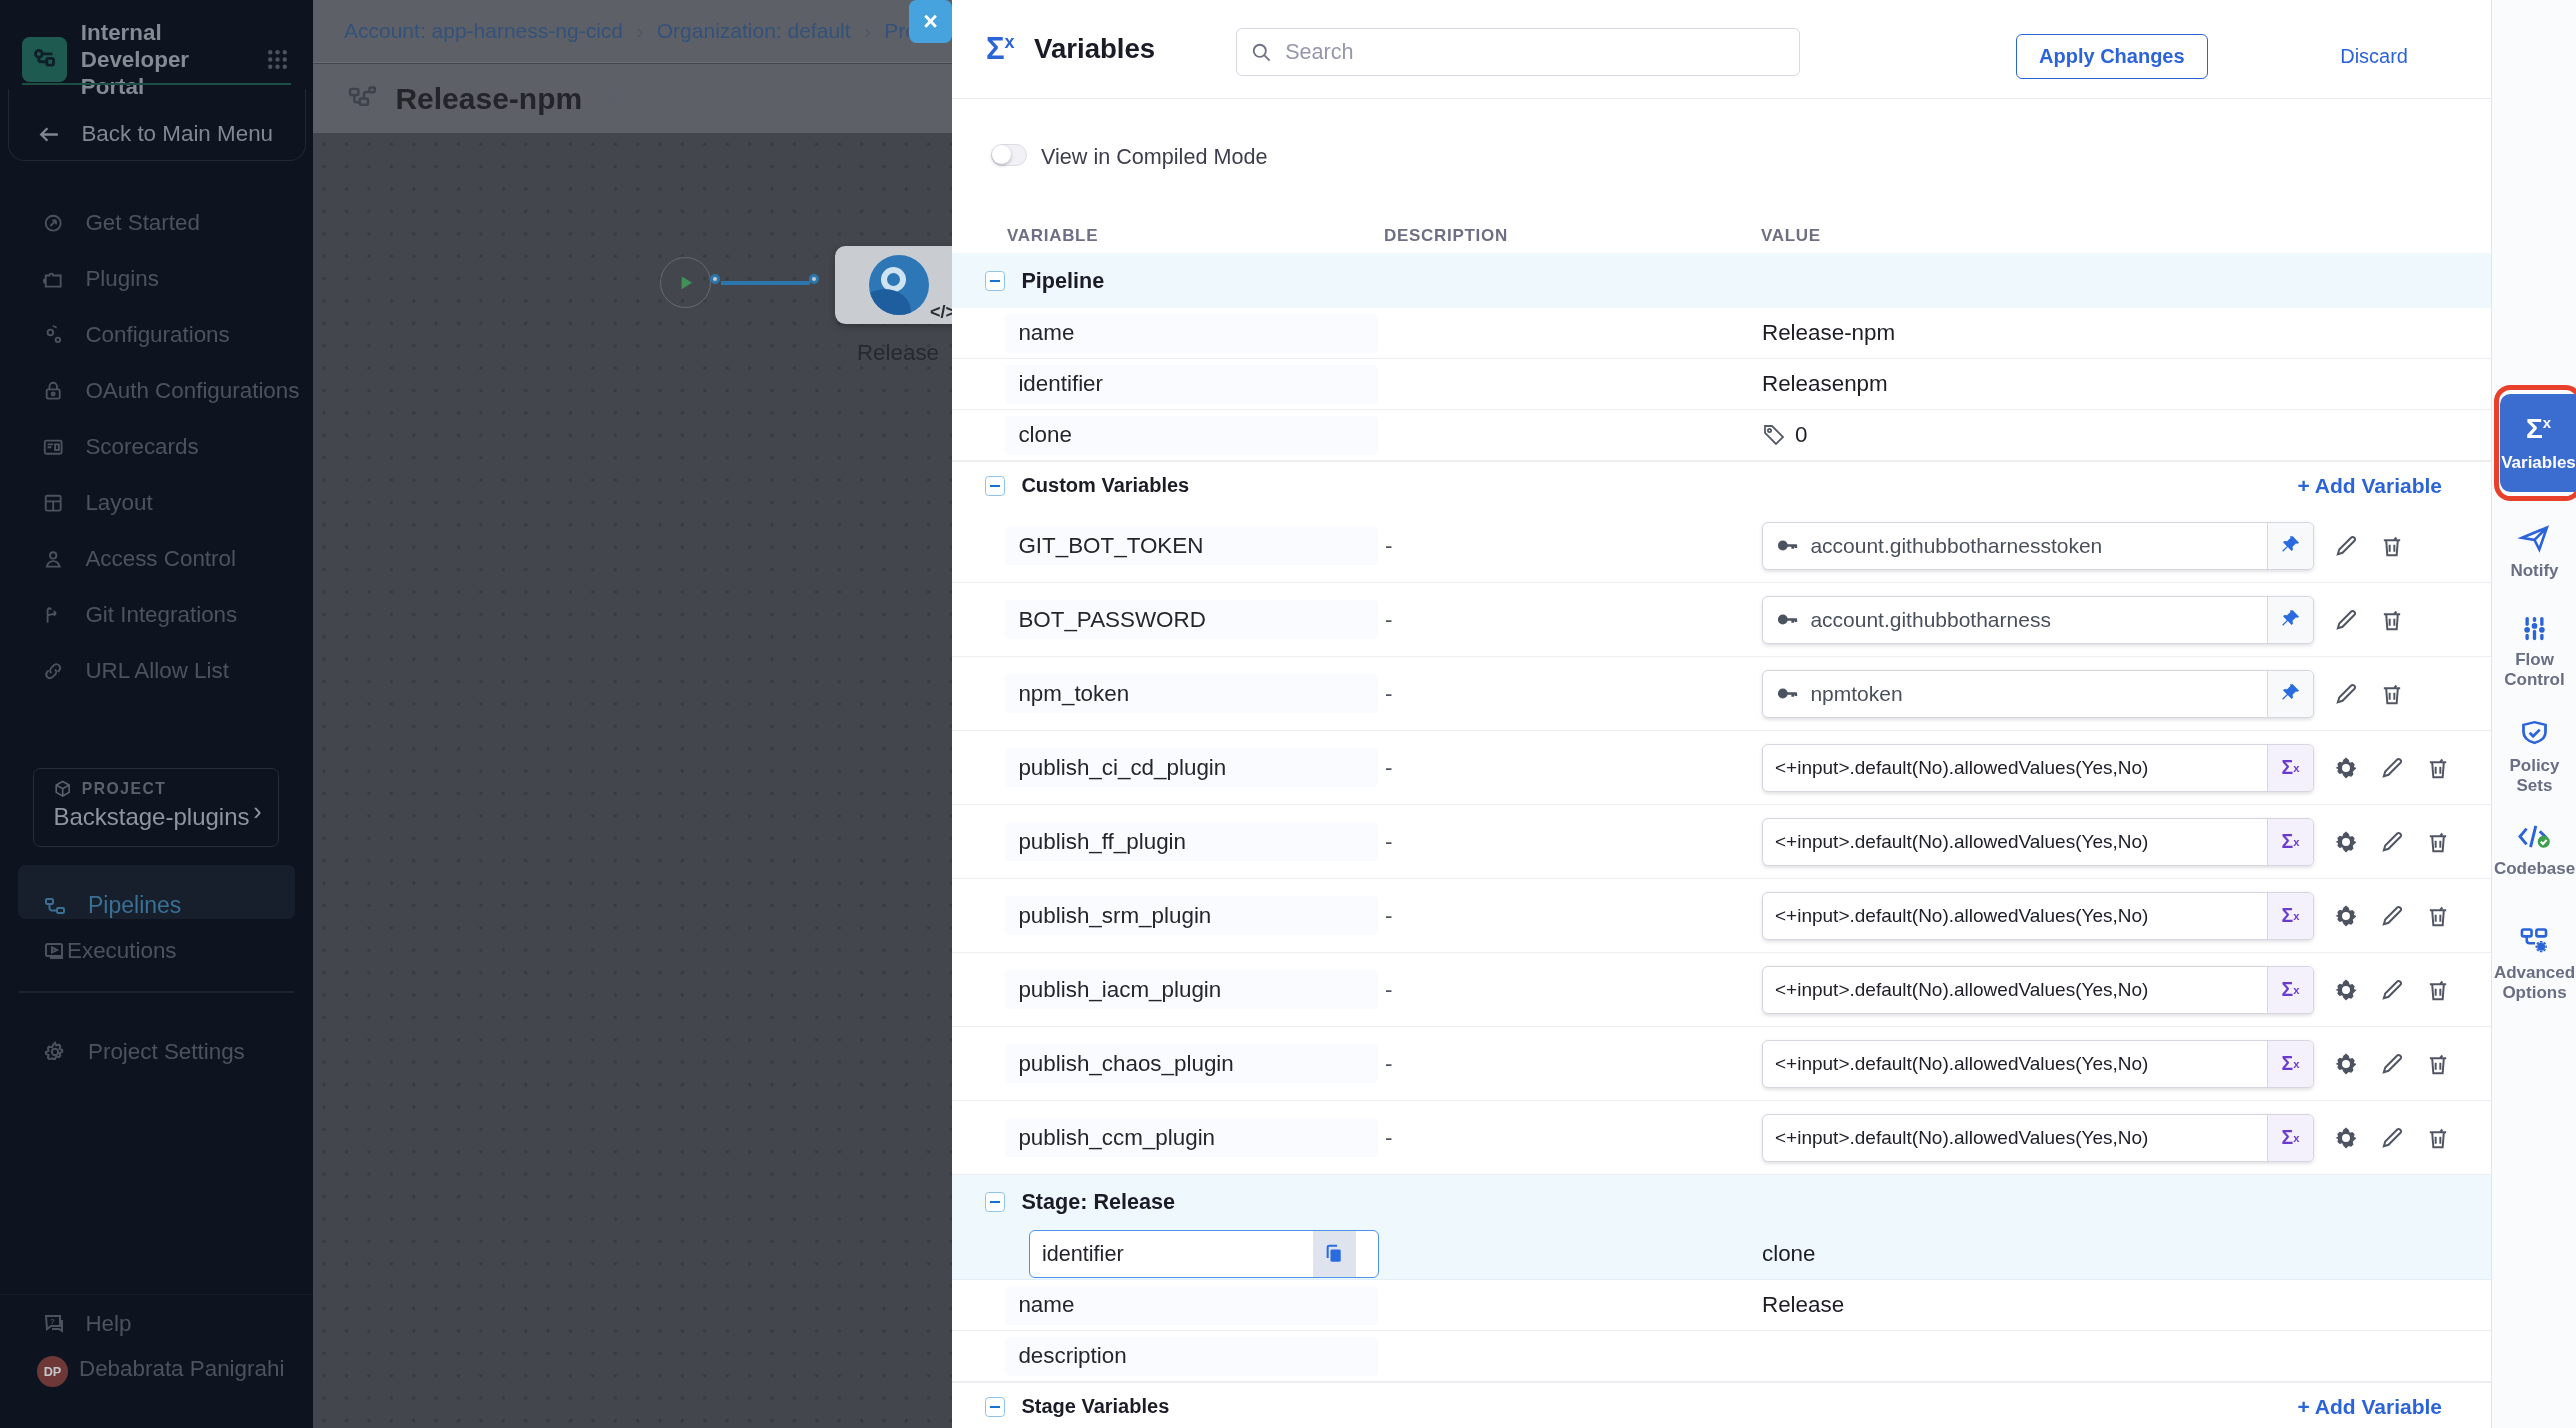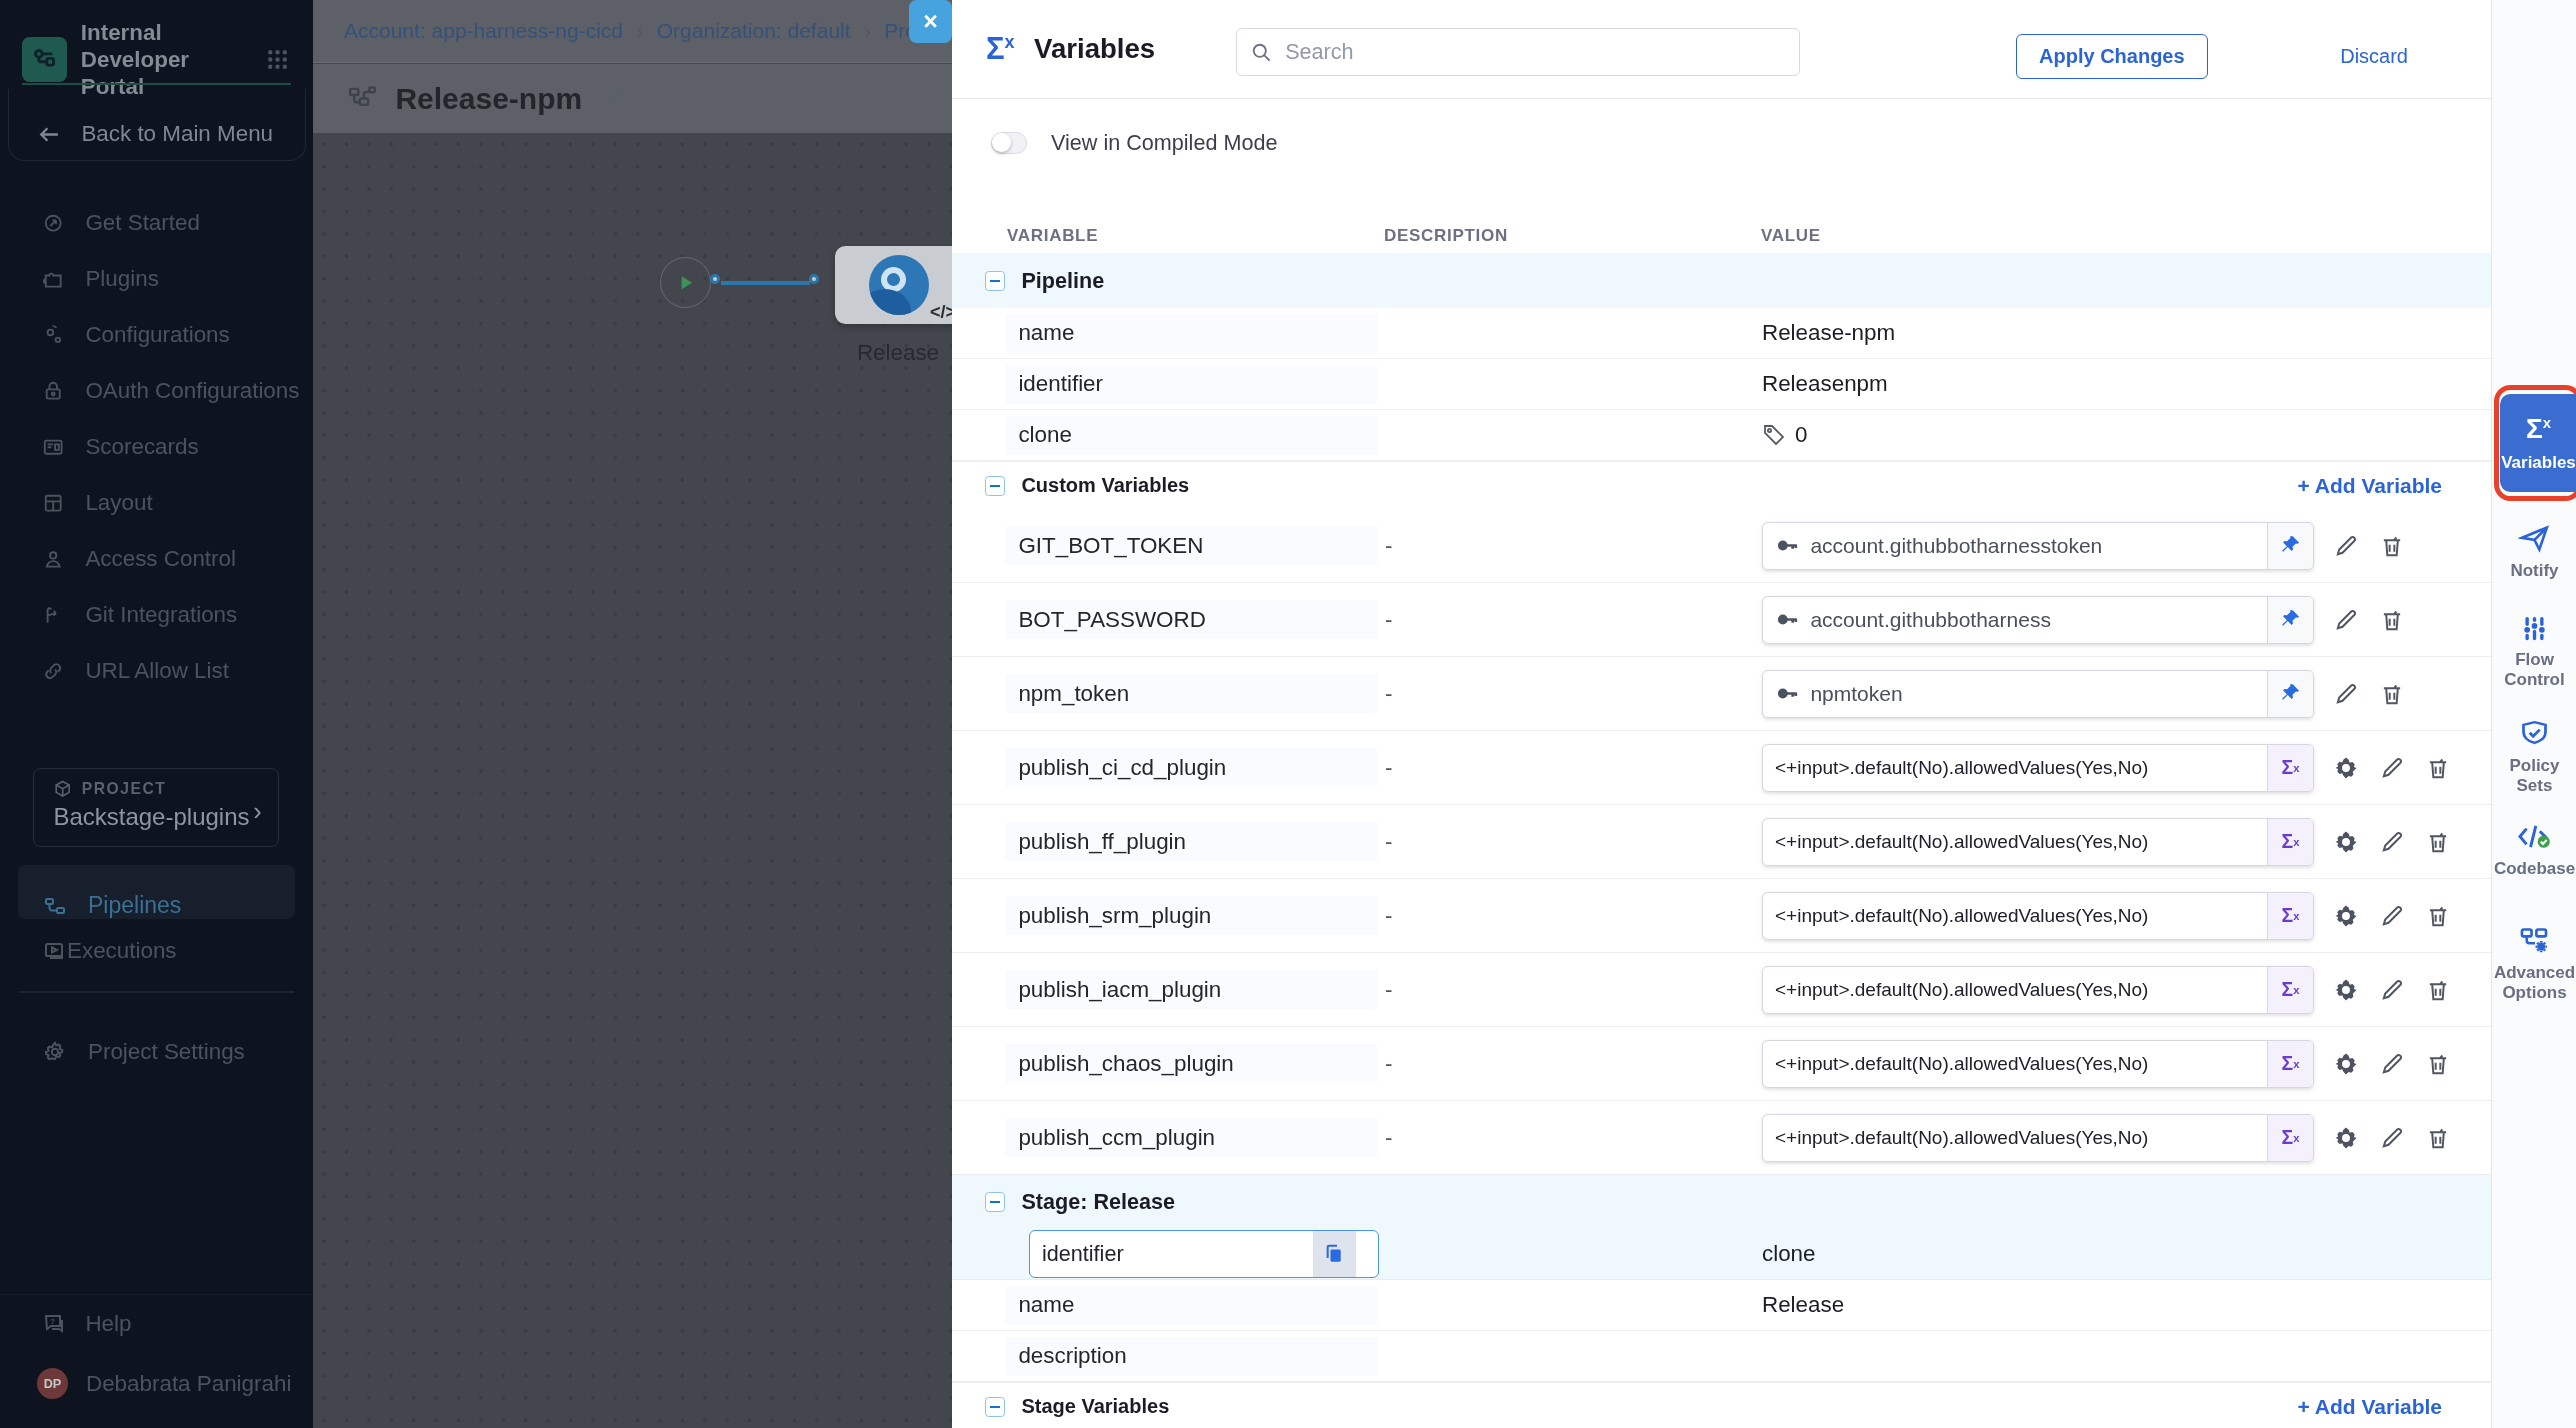--- a/index.html
+++ b/index.html
@@ -22,21 +22,21 @@
   .proj-card{position:absolute;left:33px;top:768px;width:246px;height:79px;border:1.5px solid #262e3a;border-radius:7.5px;padding:10.4px 13.4px 0 19.4px;}
   .proj-lab{display:flex;align-items:center;gap:9px;color:#5a626d;font-size:15.7px;letter-spacing:1.5px;font-weight:bold;}
   .proj-name{margin-top:4.5px;color:#8e96a1;font-size:24px;}
   .proj-chev{position:absolute;right:16.4px;top:28px;color:#8e96a1;font-size:25px;}
   .sb-pipelines{position:absolute;left:18px;top:865px;width:277px;height:54px;background:#161f2b;border-radius:7.5px;display:flex;align-items:flex-end;gap:21px;padding-left:25px;color:#3a7094;font-size:23px;}
   .sb-exec{position:absolute;left:18px;top:924px;width:277px;height:54px;display:flex;align-items:center;padding-left:25px;color:#4b535d;font-size:22.4px;}
   .sb-div2{position:absolute;left:19.4px;right:19.4px;top:991px;height:1.5px;background:#1d2430;}
   .sb-psettings{position:absolute;left:18px;top:1025px;width:277px;height:54px;display:flex;align-items:center;gap:21px;padding-left:25px;color:#4b535d;font-size:22.4px;}
   .sb-foot{position:absolute;left:0;bottom:0;width:313px;height:134px;border-top:1.5px solid #161d28;}
   .sb-help{position:absolute;left:42px;top:16.4px;display:flex;align-items:center;gap:19.4px;color:#4b535d;font-size:22.4px;}
-  .sb-user{position:absolute;left:37px;top:73px;display:flex;align-items:center;gap:18px;}
+  .sb-user{position:absolute;left:37px;top:61px;display:flex;align-items:flex-start;gap:11px;}
   .avatar{width:31px;height:31px;border-radius:50%;background:#6e3838;color:#c4c7cb;font-size:12.7px;font-weight:bold;display:flex;align-items:center;justify-content:center;}
   .sb-user span{color:#4b535d;font-size:22.4px;}
 
   
   .studio{position:absolute;left:313px;top:0;right:0;height:1428px;background:#43464c;z-index:1;}
   .crumbbar{position:absolute;left:0;top:0;right:0;height:63px;background:#5d6167;border-bottom:1.5px solid #6b6e74;display:flex;align-items:center;gap:13.4px;padding-left:31px;font-size:21px;color:#33517a;}
   .crumbsep{color:#4d5664;}
   .titlebar{position:absolute;left:0;top:64px;right:0;height:69px;background:#5d6167;display:flex;align-items:center;gap:16.4px;padding-left:33px;}
   .ptitle{font-size:30px;font-weight:bold;color:#23252a;}
   .canvas{position:absolute;left:0;top:133px;right:0;bottom:0;
@@ -61,21 +61,21 @@
   .panel{position:absolute;left:952px;top:0;width:1539px;height:1428px;background:#fff;z-index:5;}
   .phead{position:absolute;left:0;top:0;right:0;height:99px;border-bottom:1.5px solid #e8e8ee;display:flex;align-items:center;}
   .sigma{font-size:31px;font-weight:bold;color:#2b63d9;margin-left:34px;}
   .sigma sup{font-size:18px;}
   .ptitle2{font-size:27.6px;font-weight:bold;color:#1b1b27;margin-left:19.4px;}
   .searchbox{position:absolute;left:284px;top:28px;width:564px;height:48px;border:1.5px solid #d8d9e3;border-radius:6px;display:flex;align-items:center;gap:10.4px;padding-left:13.4px;background:#fff;}
   .searchbox input{border:none;outline:none;font-size:21.6px;color:#3d3d4d;font-family:"Liberation Sans",sans-serif;width:447px;}
   .searchbox input::placeholder{color:#9597ad;}
   .applybtn{position:absolute;right:283px;top:34px;height:45px;padding:0 22.4px;background:#fff;border:1.9px solid #2b63d9;border-radius:6px;color:#2b63d9;font-size:20px;font-weight:bold;font-family:"Liberation Sans",sans-serif;cursor:pointer;}
   .discard{position:absolute;right:83px;top:45px;color:#2b63d9;font-size:20px;cursor:pointer;}
-  .togglerow{position:absolute;left:39px;top:130px;display:flex;align-items:center;gap:24px;}
+  .togglerow{position:absolute;left:39px;top:144px;display:flex;align-items:flex-start;gap:14px;}
   .toggle{width:36px;height:22.4px;border-radius:12px;background:#f1f1f6;border:1.5px solid #dcdce6;position:relative;cursor:pointer;}
   .toggle i{position:absolute;left:0;top:0;width:19.4px;height:19.4px;border-radius:50%;background:#fff;box-shadow:0 1.5px 3.7px rgba(40,41,61,.3);}
   .togglerow span{font-size:21.6px;color:#3d3d4d;}
   .colhead{position:absolute;left:0;top:221px;right:0;height:33px;font-size:17px;font-weight:bold;color:#6d6f84;letter-spacing:0.7px;}
   .colhead b{position:absolute;top:4.5px;font-weight:bold;}
   .ch-var{left:55px;} .ch-desc{left:432px;} .ch-val{left:809px;}
 
   .vtable{position:absolute;left:0;top:253px;right:0;}
   .secbar{height:55px;background:#eff8fd;display:flex;align-items:center;gap:16.4px;padding-left:33px;position:relative;}
   .secbar.white{background:#fff;border-top:1.5px solid #ededf2;height:48px;}

